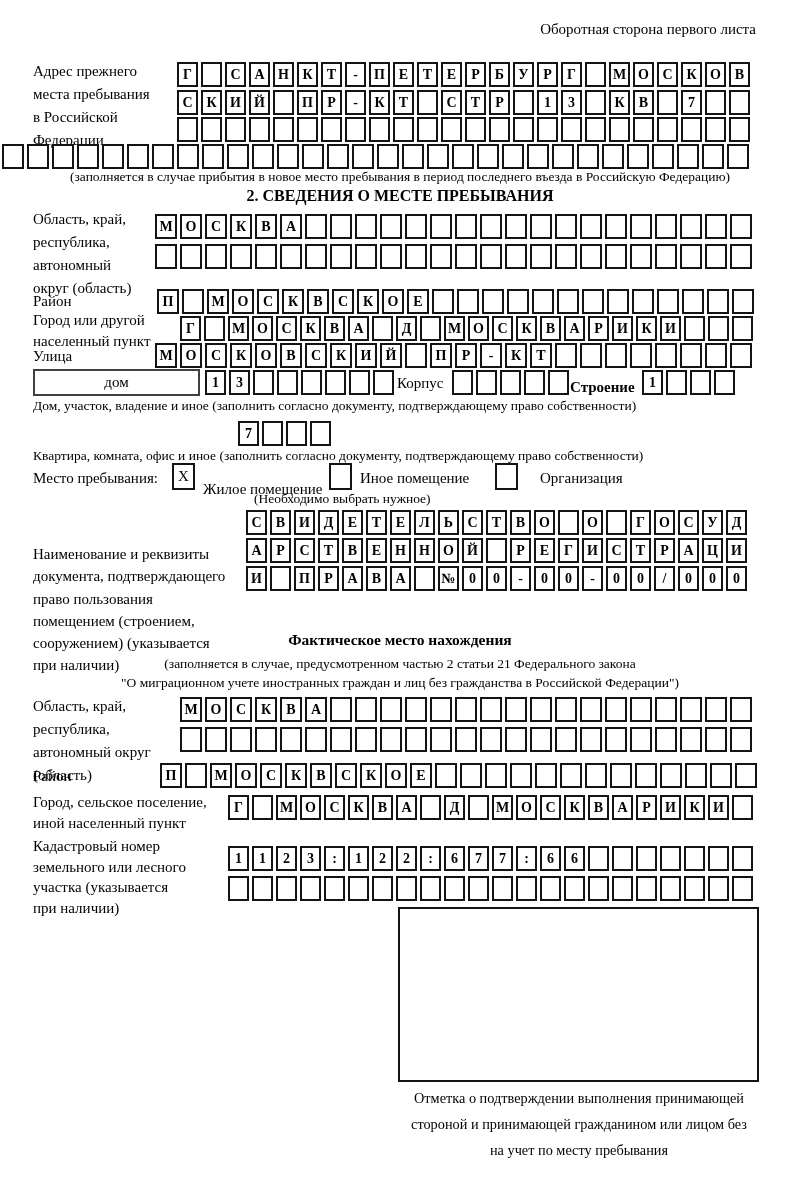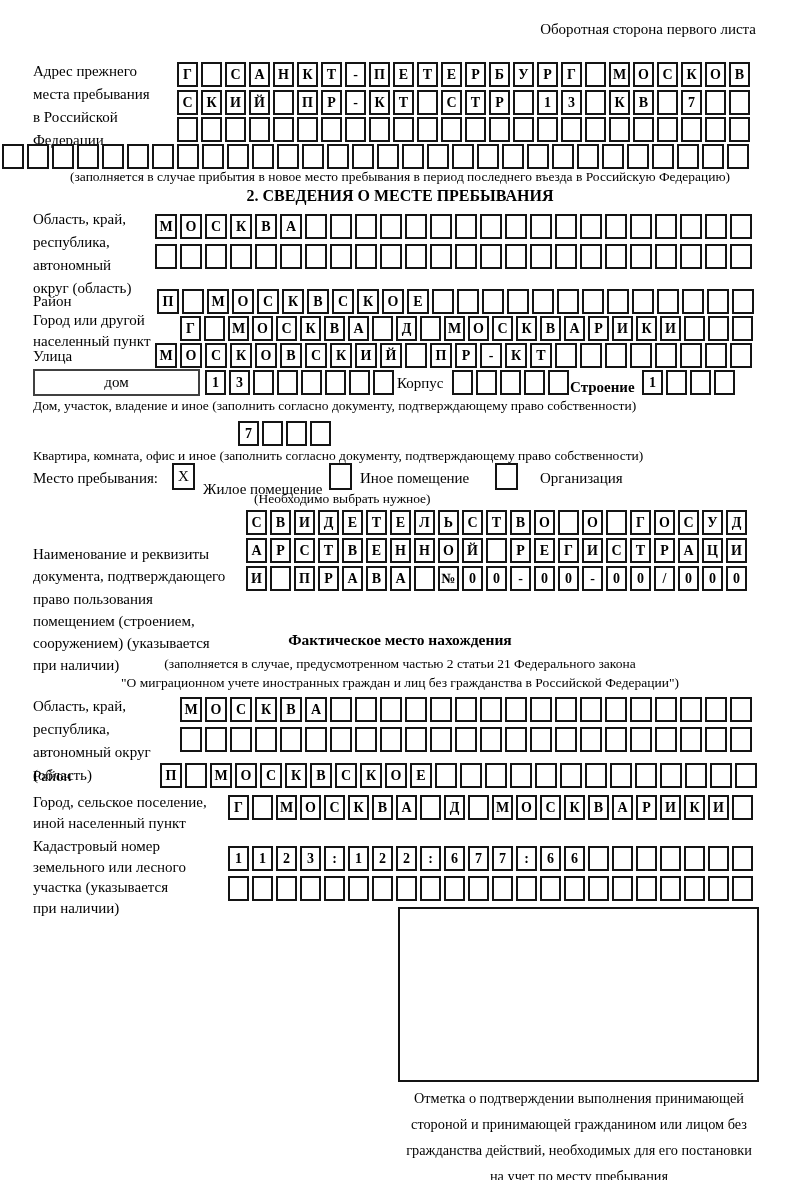--- a/index.html
+++ b/index.html
@@ -596,17 +596,16 @@
       <span class="cell"></span>
       <span class="cell"></span>
       <span class="cell"></span>
       <span class="cell"></span>
     </div>
 
   <div class="abs stampbox" style="left:398px;top:907px;width:361px;height:175px;"></div>
   <div class="abs cap" style="left:393px;top:1085px;width:372px;">
     <div>Отметка о подтверждении выполнения принимающей</div>
     <div>стороной и принимающей гражданином или лицом без</div>
-    <div>гражданства действий, необходимых для его постановки</div>
     <div>на учет по месту пребывания</div>
   </div>
 
 </div>
 
 </body></html>

